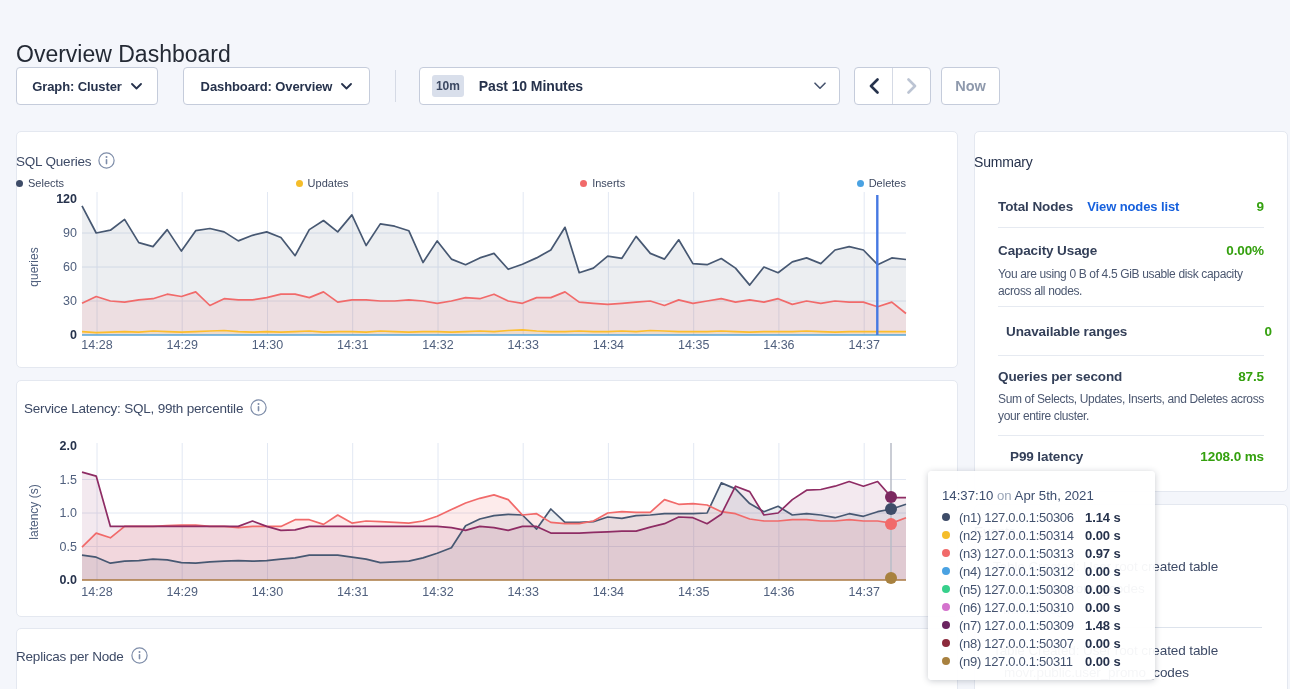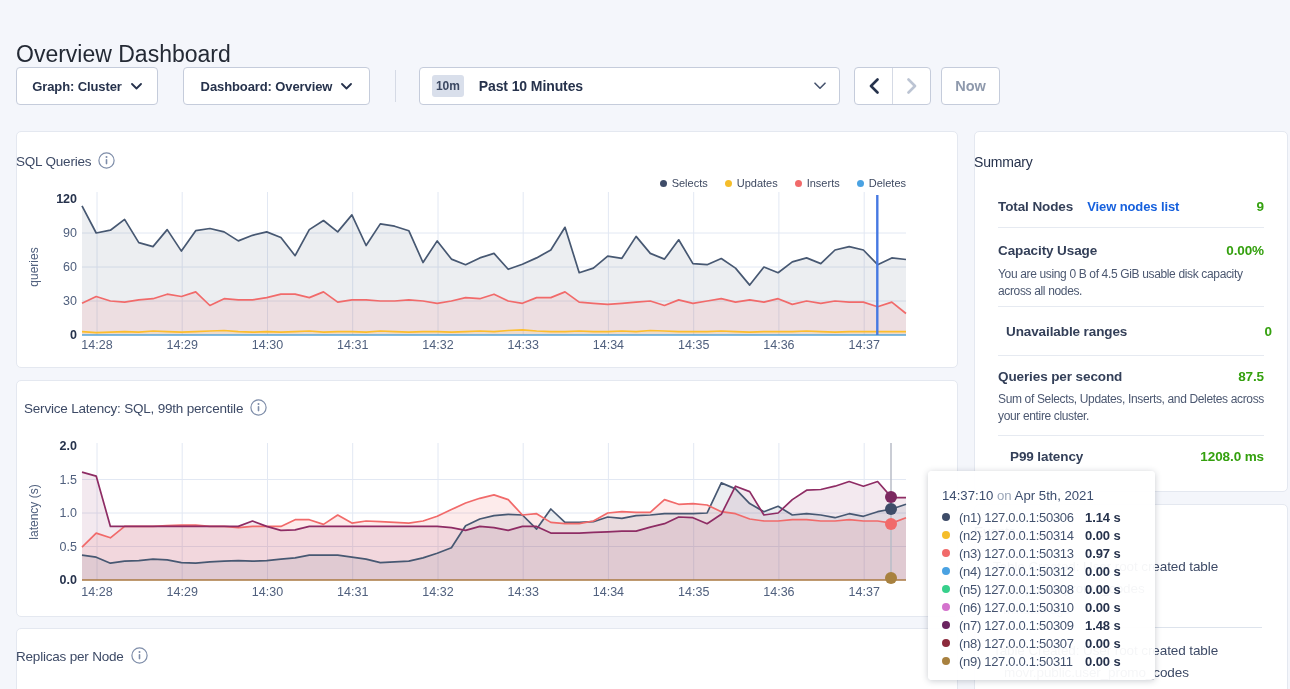--- a/index.html
+++ b/index.html
@@ -60,21 +60,21 @@
   </div>
 </div>
 <div class="btn" style="left:941px; width:59px; color:#8e99ac; font-size:14.5px;">Now</div>
 
 <div class="card" style="left:16px; top:131px; width:942px; height:237px;"></div>
 <div class="ctitle" style="left:16px; top:152px; width:942px;">SQL Queries&nbsp; <svg width="17" height="17" viewBox="0 0 17 17" style="vertical-align:-3px">
       <circle cx="8.5" cy="8.5" r="7.6" fill="none" stroke="#7e8da9" stroke-width="1.2"></circle>
       <circle cx="8.5" cy="4.9" r="1" fill="#7e8da9"></circle>
       <rect x="7.7" y="7" width="1.6" height="5.4" rx="0.8" fill="#7e8da9"></rect>
     </svg></div>
-<div class="legend" style="left:16px; top:177px; width:942px; right:auto; justify-content:flex-end; padding-right:52px;">
+<div class="legend" style="left:16px; top:177px; width:942px; right:auto; justify-content:space-between; padding-right:52px;">
   <span><span class="d" style="background:#3e4c68"></span>Selects</span>
   <span><span class="d" style="background:#f5bd2a"></span>Updates</span>
   <span><span class="d" style="background:#f16a6a"></span>Inserts</span>
   <span><span class="d" style="background:#4aa2e2"></span>Deletes</span>
 </div>
 <svg class="abs" style="left:16px; top:131px;" width="942" height="237">
     <line x1="81.0" y1="61" x2="81.0" y2="204" stroke="#e2e8f3" stroke-width="1"></line>
     <line x1="166.2" y1="61" x2="166.2" y2="204" stroke="#e2e8f3" stroke-width="1"></line>
     <line x1="251.5" y1="61" x2="251.5" y2="204" stroke="#e2e8f3" stroke-width="1"></line>
     <line x1="336.7" y1="61" x2="336.7" y2="204" stroke="#e2e8f3" stroke-width="1"></line>

